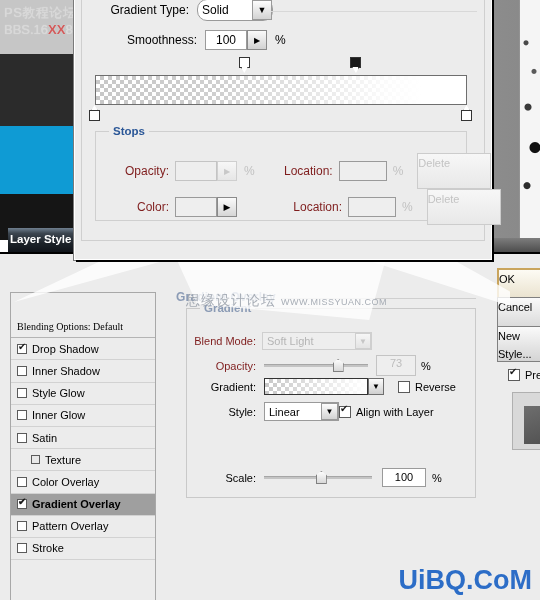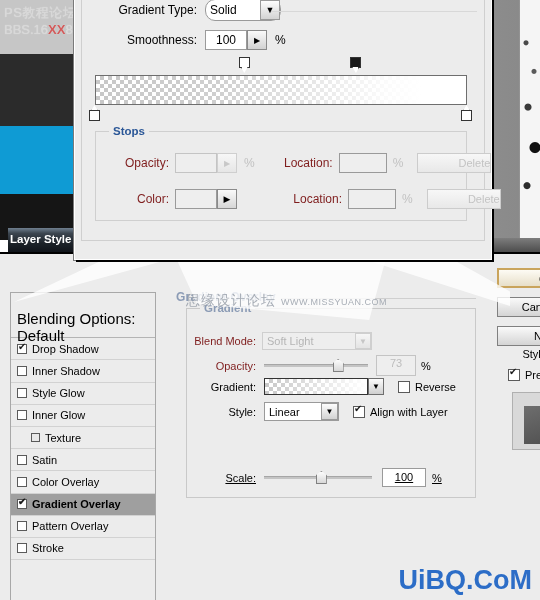--- a/index.html
+++ b/index.html
@@ -47,21 +47,21 @@
       background:#ececec; border-top:2px solid #000; }
 
   
   #styles-panel { position:absolute; left:10px; top:38px; width:146px; height:330px;
       background:#ececec; border:1px solid #a8a8a8; }
   #styles-header { height:22px; line-height:22px; padding-left:6px; background:#ececec;
       border-bottom:4px solid #4c1d95; font-size:11px;margin-top:22px; }
   #styles-list { position:absolute; left:0; top:23px; width:144px; }
   .sl-row { height:22.2px; display:flex; align-items:center; padding-left:6px;
       border-bottom:1px solid #d2d2d2; background:#ececec; font-size:11px; }
-  .sl-row.header { font-size:15px; padding-left:6px; border-bottom:1px solid #b4b4b4; }
+  .sl-row.header { font-size:10px; padding-left:6px; border-bottom:1px solid #b4b4b4;font-family:Liberation Serif, serif; }
   .sl-row.selected { background:#9f9f9f; font-weight:bold; }
   .sl-row.indent { padding-left:20px; }
   .cbx { width:10px; height:10px; border:1px solid #5a5a5a; background:#fff;
       margin-right:5px; flex:0 0 auto; position:relative; }
   .cbx.small { width:9px; height:9px; background:#e8e8e8; }
   .cbx.on:after { content:"✔"; position:absolute; left:0px; top:-4px; font-size:10px;
       line-height:12px; color:#1b1b1b; }
 
   
   #go-panel { position:absolute; left:176px; top:36px; width:300px; height:332px; }
@@ -100,21 +100,21 @@
       linear-gradient(45deg,#c8c8c8 25%,transparent 25%,transparent 75%,#c8c8c8 75%),
       linear-gradient(45deg,#c8c8c8 25%,transparent 25%,transparent 75%,#c8c8c8 75%);
       background-size:8px 8px; background-position:0 0,4px 4px; background-color:#fff; }
 
   .dial { width:36px; height:36px; border-radius:50%; border:1px solid #555;
       background:linear-gradient(135deg,#f4f4f4,#d8d8d8); position:relative; }
   .dial .needle { position:absolute; left:50%; top:50%; width:1.5px; height:15px;
       background:#222; transform-origin:bottom center; }
 
   .btn { border:1px solid #808080; background:linear-gradient(180deg,#fafafa,#d4d4d4);
-      font-size:11px; text-align:right; line-height:18px; height:20px; }
+      font-size:11px; text-align:left; line-height:18px; height:36px; }
   .btn.dim { color:#c3c3c3; border-color:#cccccc;
       background:linear-gradient(180deg,#f7f7f7,#e8e8e8); }
   .btn.default { border:2px solid #c9a45c; background:linear-gradient(180deg,#fdfbf4,#e7dfc9); }
 
   
   #rightcol { position:absolute; left:492px; top:262px; width:48px; height:338px;
       background:#ececec; }
   #rightcol .btn { position:absolute; left:5px; width:60px; }
   #preview-row { position:absolute; left:16px; top:105px; display:flex; align-items:center; }
   #preview-thumb { position:absolute; left:20px; top:128px; width:42px; height:58px;
@@ -200,27 +200,27 @@
             <span>Inner Shadow</span>
           </div>
           <div class="sl-row">
             <span class="cbx"></span>
             <span>Style Glow</span>
           </div>
           <div class="sl-row">
             <span class="cbx"></span>
             <span>Inner Glow</span>
           </div>
+          <div class="sl-row">
+            <span class="cbx"></span>
+            <span>Satin</span>
+          </div>
           <div class="sl-row indent">
             <span class="cbx small"></span>
             <span>Texture</span>
-          </div>
-          <div class="sl-row">
-            <span class="cbx"></span>
-            <span>Satin</span>
           </div>
           <div class="sl-row">
             <span class="cbx"></span>
             <span>Color Overlay</span>
           </div>
           <div class="sl-row selected">
             <span class="cbx on"></span>
             <span>Gradient Overlay</span>
           </div>
           <div class="sl-row">
@@ -271,28 +271,28 @@
           <span>Reverse</span>
         </div>
       </div>
 
       <div class="row" style="left:10px; top:112px; width:290px;">
         <div class="lbl" style="width:70px;">Style:</div>
         <div class="sel" style="width:75px; margin-left:8px; height:19px;">
           <span>Linear</span>
           <span class="arrow" style="width:17px;height:17px;">▼</span>
         </div>
-        <div style="display:flex; align-items:center; margin-left:14px;">
+        <div style="display:flex; align-items:center; ">
           <span class="cbx on" style="width:12px;height:12px;"></span>
           <span>Align with Layer</span>
         </div>
       </div>
 
 
-      <div class="row" style="left:10px; top:178px; width:290px;text-decoration:underline;">
+      <div class="row" style="left:10px; top:178px; width:290px;">
         <div class="lbl" style="width:70px;">Scale:</div>
         <div class="slider" style="width:108px; margin-left:8px;">
           <div class="thumb" style="left:48%;"></div>
         </div>
         <div class="num" style="width:44px; height:19px; line-height:17px; margin-left:10px;">100</div>
         <div style="margin-left:6px;">%</div>
       </div>
     </div>
 
     <div id="rightcol" style="left:492px; top:10px; height:330px;">
@@ -315,21 +315,21 @@
 </div>
 
 <div id="wm-center">
   <span>思缘设计论坛</span>
   <span class="eng">WWW.MISSYUAN.COM</span>
 </div>
 
 <div id="grad-editor">
   <div id="ge-inner"></div>
 
-  <div class="row" style="left:30px; top:6px;">
+  <div class="row" style="left:22px; top:6px;">
     <div class="lbl" style="width:92px; font-size:12px;">Gradient Type:</div>
     <div class="sel" style="width:76px; height:22px; margin-left:8px; font-size:12px;border-radius:10px;">
       <span>Solid</span>
       <span class="arrow" style="width:20px;height:20px;font-size:9px;">▼</span>
     </div>
   </div>
   <div style="position:absolute; left:196px; top:18px; right:14px; height:1px; background:#d8d8d8;"></div>
 
   <div class="row" style="left:30px; top:37px;">
     <div class="lbl" style="width:92px; font-size:12px;">Smoothness:</div>

